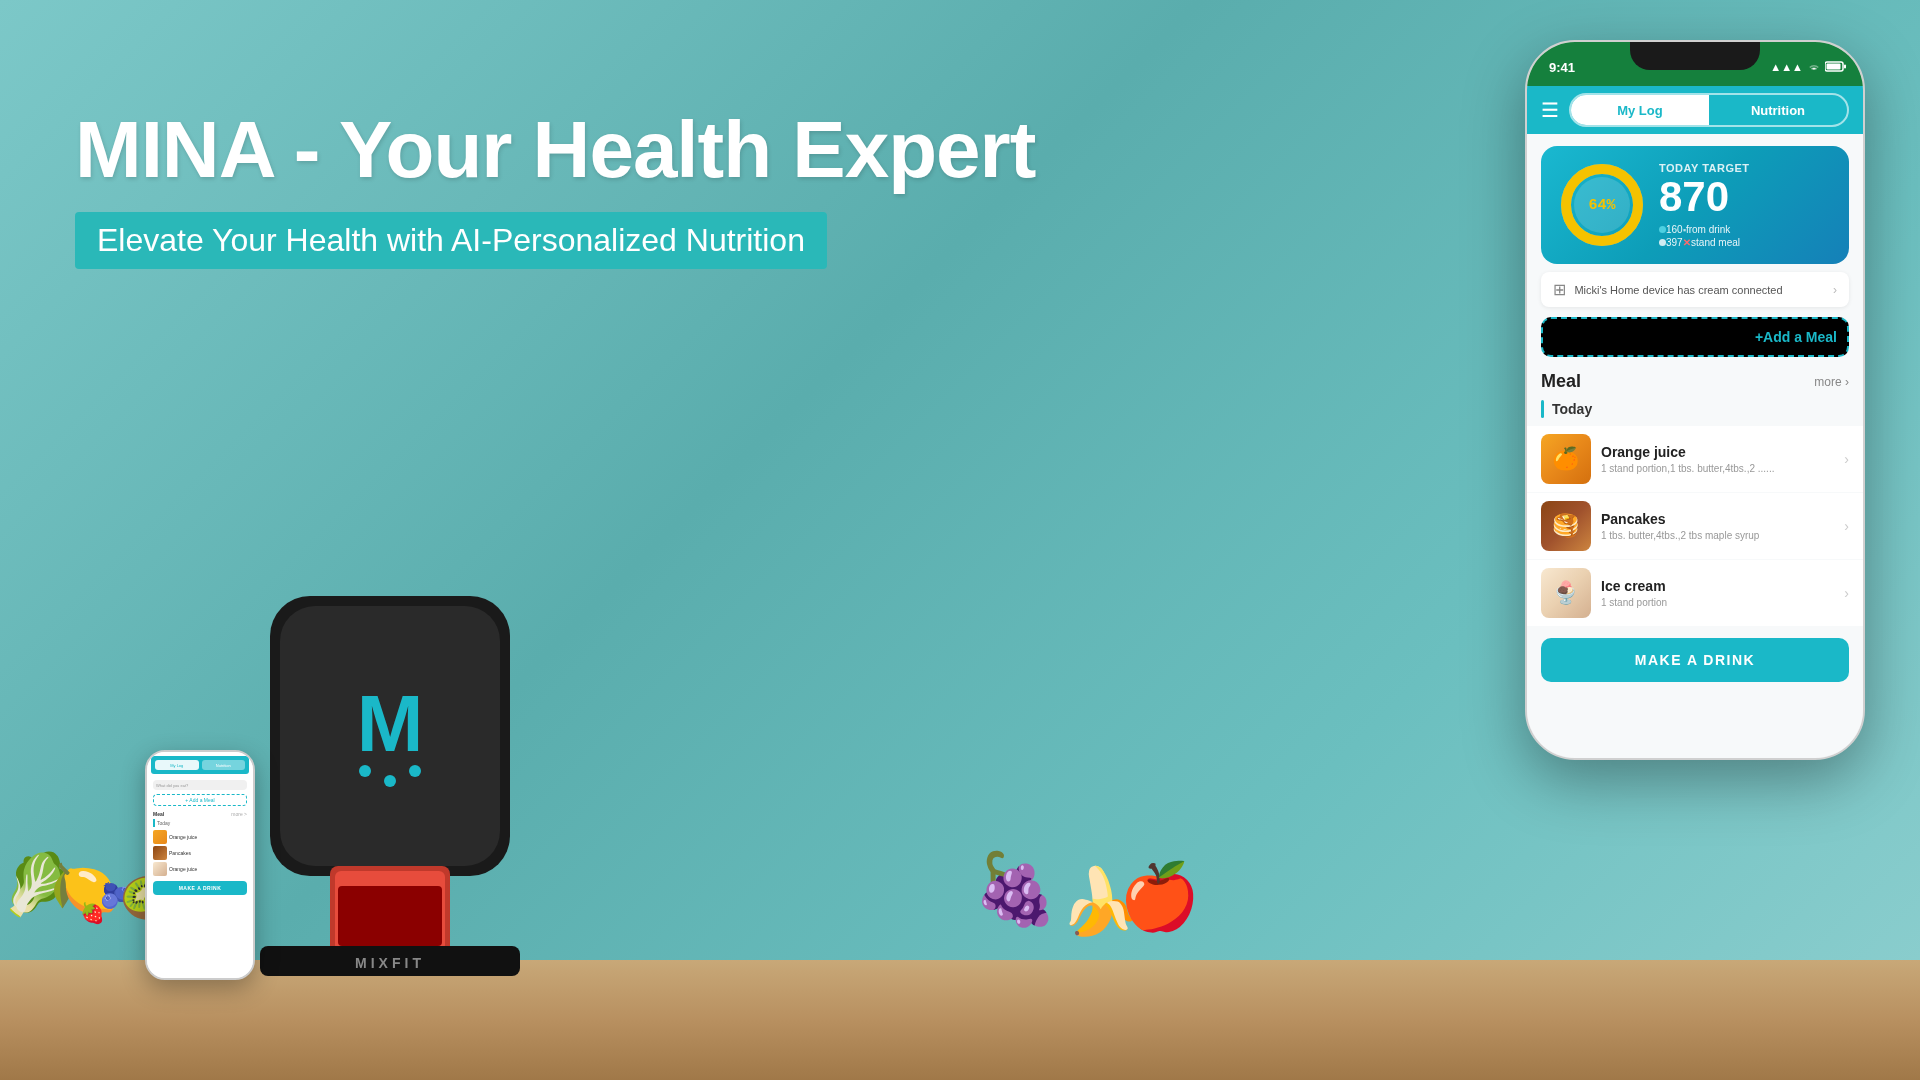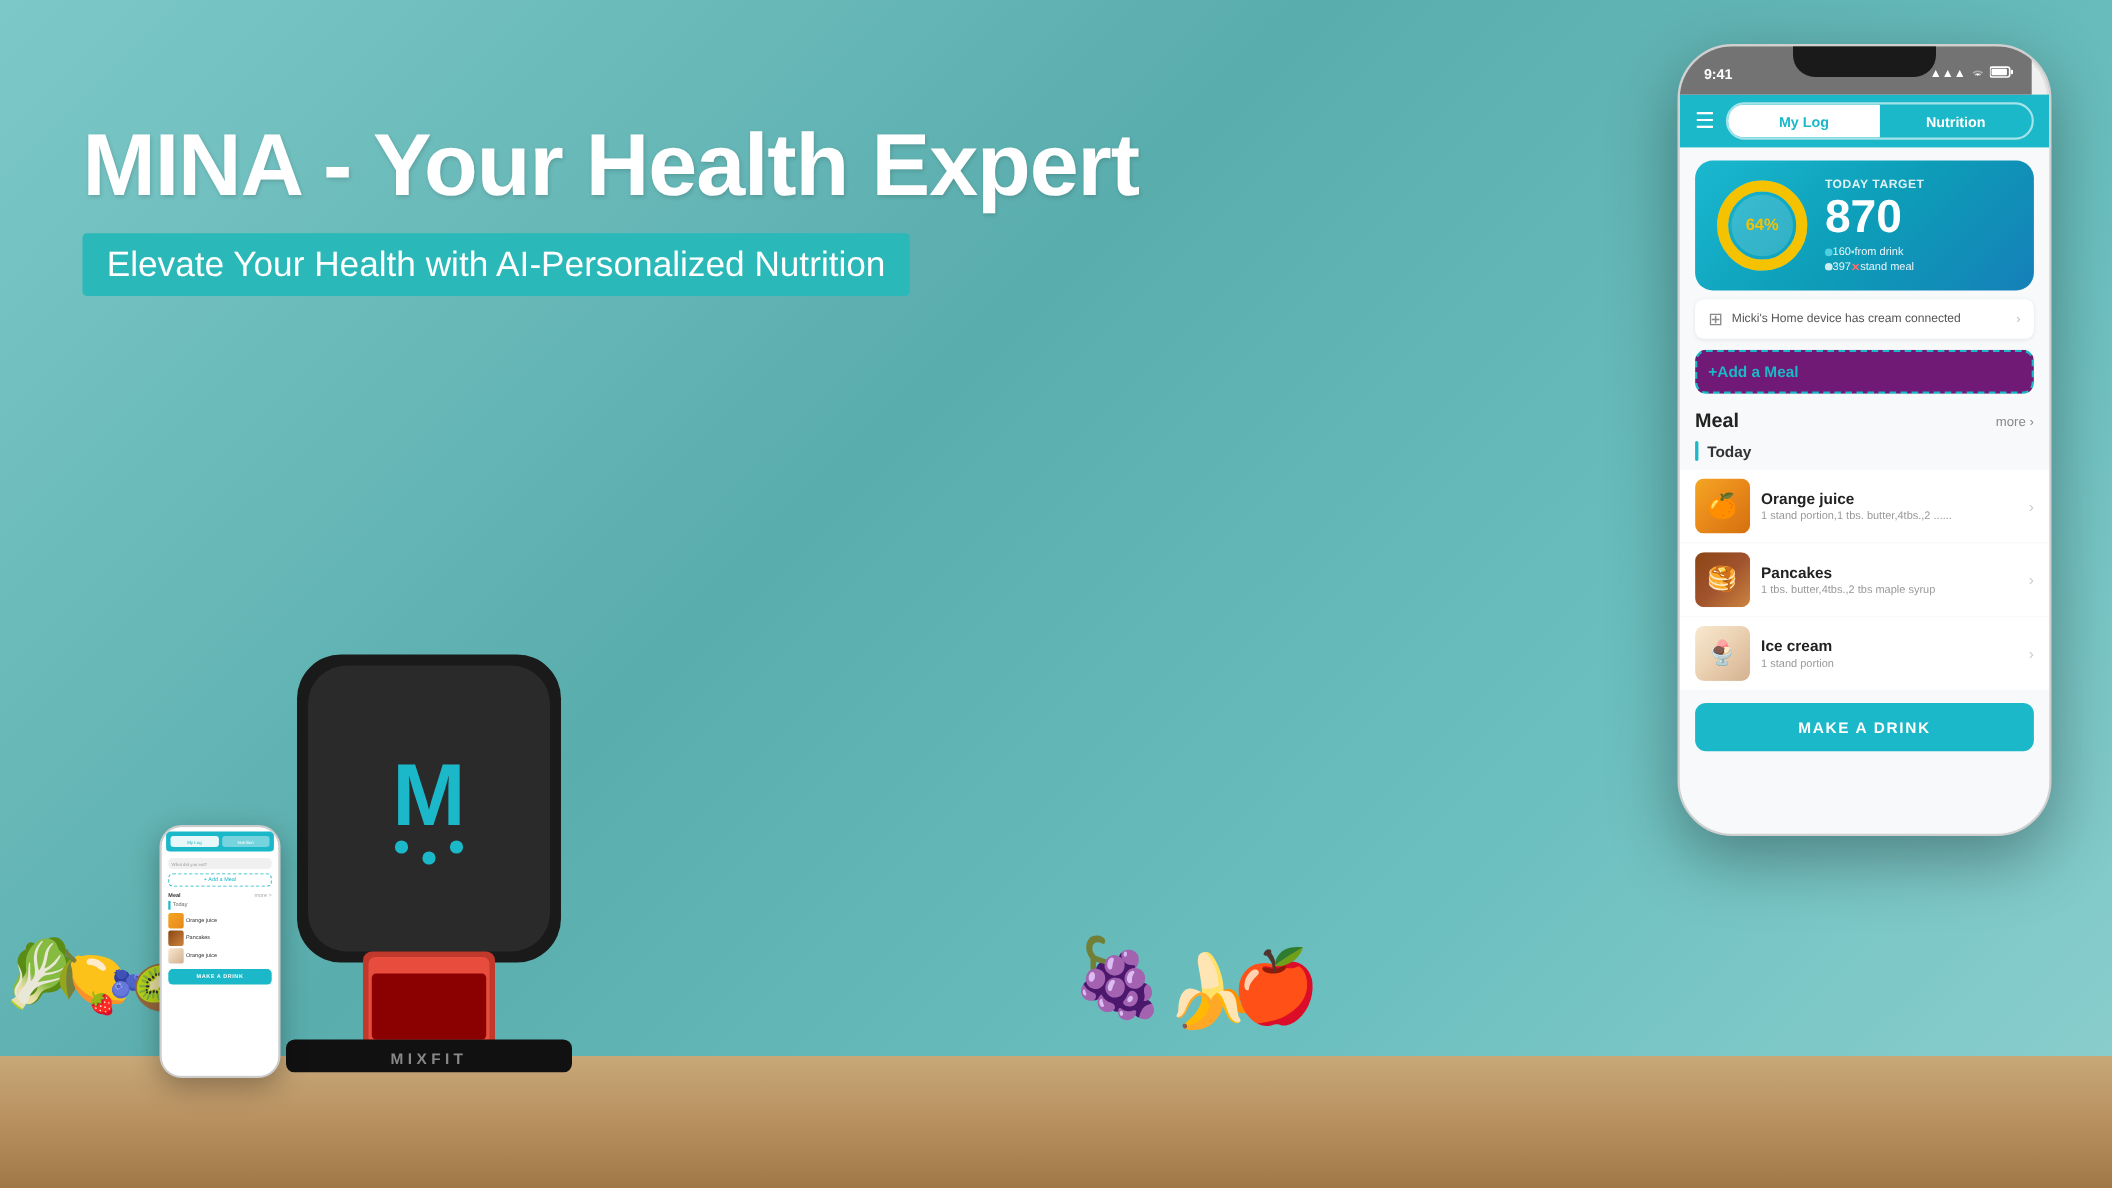--- a/index.html
+++ b/index.html
@@ -83,23 +83,23 @@
       background: #1a1a1a;
       border-radius: 0 0 20px 20px;
       z-index: 100;
     }
 
     
     .status-bar {
       position: absolute;
       top: 0;
       left: 0;
-      right: 16px;
+      right: 0;
       height: 44px;
-      background: #737373;
+      background: #15803d;
       display: flex;
       align-items: center;
       justify-content: space-between;
       padding: 0 16px;
       padding-top: 6px;
       z-index: 50;
     }
 
     .status-time {
       font-size: 13px;
@@ -201,20 +201,21 @@
     }
 
     .donut-label {
       position: absolute;
       top: 50%;
       left: 50%;
       transform: translate(-50%, -50%);
       font-size: 15px;
       font-weight: 800;
       color: #f5c200;
+      font-family: Liberation Mono, monospace;
     }
 
     .target-info {
       flex: 1;
     }
 
     .target-label {
       font-size: 11px;
       color: rgba(255,255,255,0.85);
       font-weight: 700;
@@ -285,23 +286,23 @@
     .device-arrow {
       color: #bbb;
       font-size: 12px;
     }
 
     
     .add-meal-btn {
       margin: 0 14px 14px;
       border: 2px dashed #1ab8c8;
       border-radius: 10px;
-      background: #701a75;
+      background: #000000;
       padding: 10px;
-      text-align: left;
+      text-align: right;
       font-size: 14px;
       font-weight: 600;
       color: #1ab8c8;
       cursor: pointer;
     }
 
     
     .meal-header {
       display: flex;
       align-items: center;

